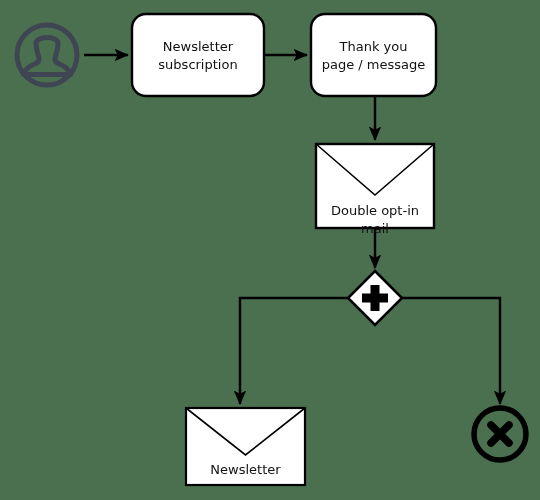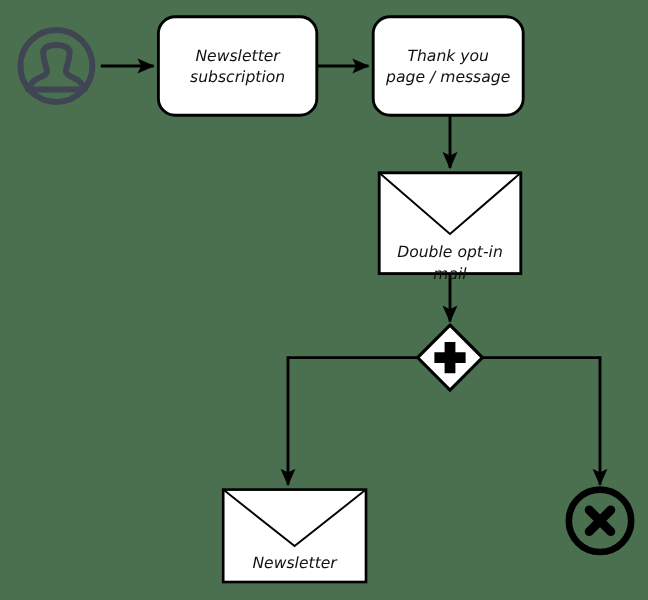--- a/index.html
+++ b/index.html
@@ -10,21 +10,20 @@
     width: 540px;
     height: 500px;
     background: #4a7050;
     font-family: "DejaVu Sans", sans-serif;
     overflow: hidden;
   }
   #diagram-root {
     position: relative;
     width: 540px;
     height: 500px;
-    font-style: italic;
   }
   #flow-svg {
     position: absolute;
     top: 0;
     left: 0;
     width: 540px;
     height: 500px;
   }
   .node-label {
     font-family: "DejaVu Sans", sans-serif;

